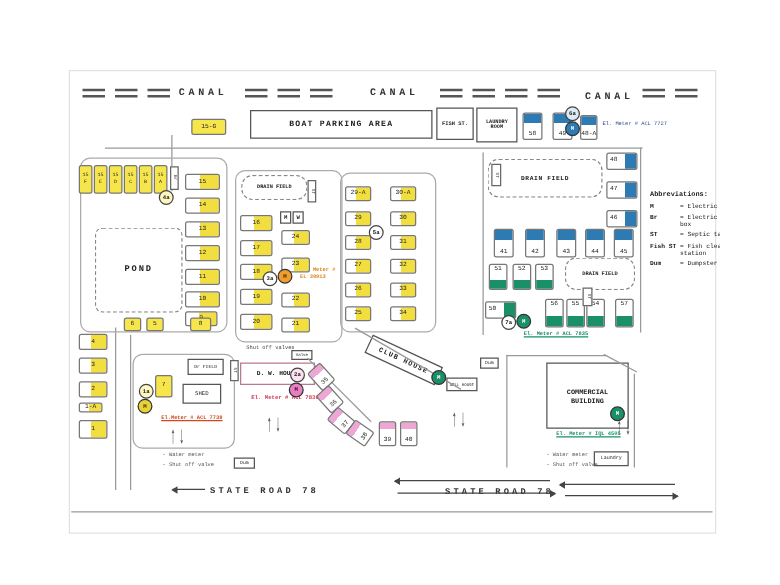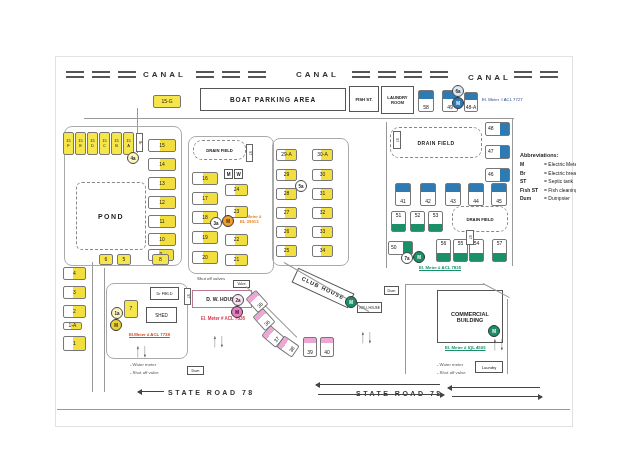--- a/index.html
+++ b/index.html
@@ -1,17 +1,17 @@
 <!DOCTYPE html>
 <html><head>
 <meta charset="utf-8">
 <style>
   html,body{margin:0;padding:0;background:#fff;}
   #stage{position:relative;width:576px;height:468px;background:#ffffff;overflow:hidden;
-         font-family:Liberation Sans, sans-serif;color:#222;}
+         font-family:Liberation Mono, monospace;color:#222;}
   .scan-border{position:absolute;left:55px;top:56px;width:516px;height:369px;
                border:1px solid #e2e2e2;}
   
   .txt{position:absolute;white-space:pre-line;line-height:1.25;}
   .canal{font-size:8px;font-weight:bold;letter-spacing:3px;color:#333;}
   .road-label{font-size:7px;font-weight:bold;letter-spacing:2.5px;color:#333;}
   
   .area{position:absolute;box-sizing:border-box;display:flex;align-items:center;
         justify-content:center;text-align:center;white-space:pre-line;color:#222;}
   .solid{border:1px solid #555;background:#fff;}

